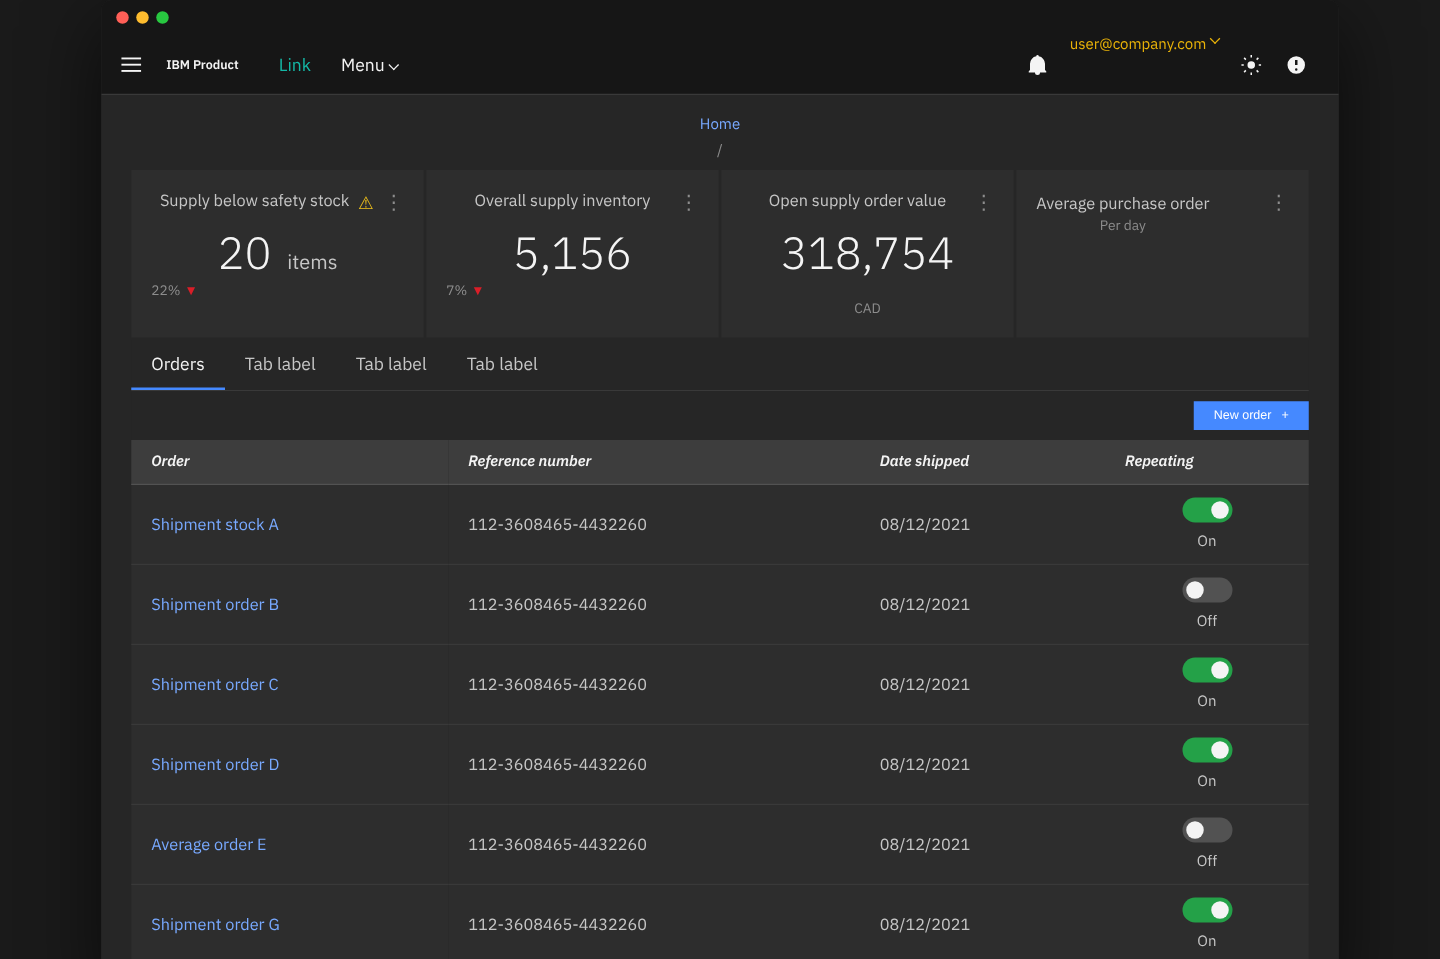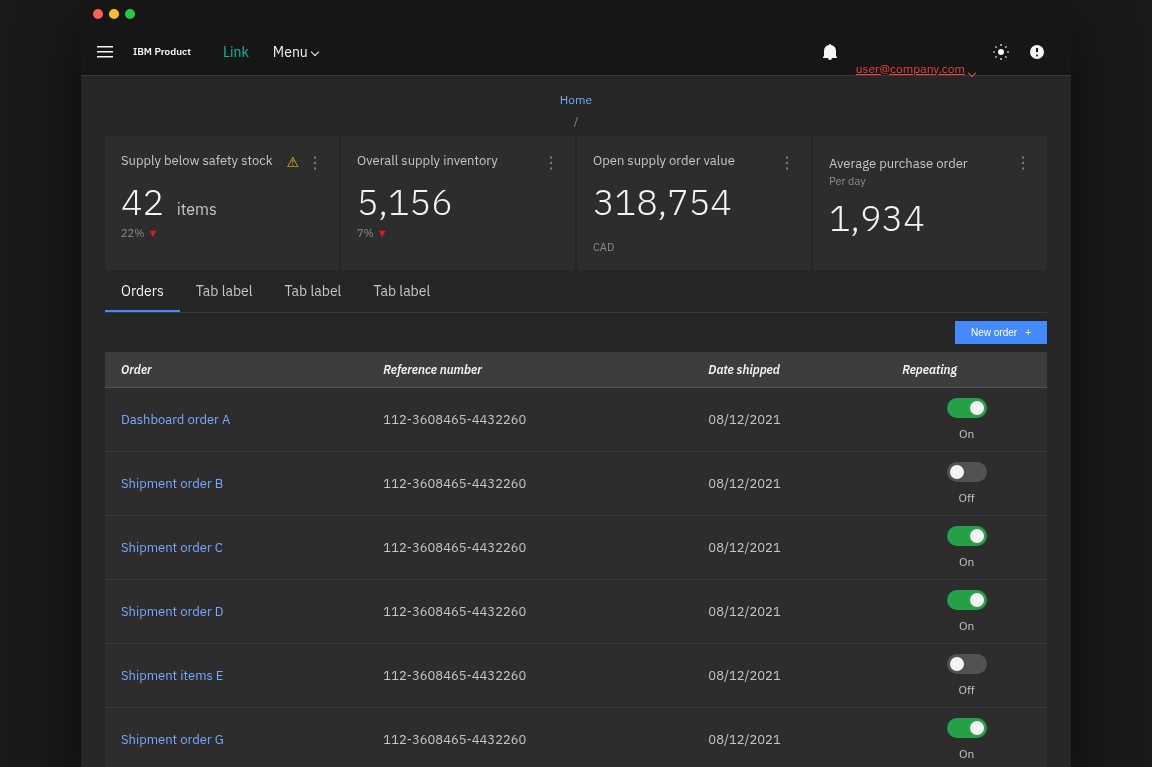--- a/index.html
+++ b/index.html
@@ -86,29 +86,28 @@
     .nav-icon {
       color: #f4f4f4;
       font-size: 16px;
       padding: 0 10px;
       cursor: pointer;
       height: 48px;
       display: flex;
       align-items: center;
     }
     .nav-user {
-      color: #ef4444;
+      color: #eab308;
       font-size: 12px;
       padding: 0 8px;
       cursor: pointer;
       height: 48px;
       display: flex;
-      align-items: flex-end;
+      align-items: flex-start;
       gap: 4px;
-      text-decoration: underline;
     }
 
     
     .main-content {
       background: #262626;
       padding: 16px 24px;
     }
 
     
     .breadcrumb {
@@ -179,20 +178,21 @@
       display: grid;
       grid-template-columns: repeat(4, 1fr);
       gap: 2px;
       margin-bottom: 2px;
     }
     .kpi-card {
       background: #2d2d2d;
       padding: 16px;
       position: relative;
       min-height: 120px;
+      text-align: center;
     }
     .kpi-card-header {
       display: flex;
       align-items: flex-start;
       justify-content: space-between;
       margin-bottom: 12px;
     }
     .kpi-title {
       color: #c6c6c6;
       font-size: 13px;
@@ -426,21 +426,21 @@
 
       <div class="kpi-card">
         <div class="kpi-card-header">
           <span class="kpi-title">Supply below safety stock</span>
           <div class="kpi-icons">
             <span class="kpi-warning">⚠</span>
             <span class="kpi-menu">⋮</span>
           </div>
         </div>
         <div class="kpi-value">
-          <span>42</span>
+          <span>20</span>
           <span class="kpi-unit">items</span>
         </div>
         <div class="kpi-trend">
           <span>22%</span>
           <span class="trend-down">▼</span>
         </div>
       </div>
 
       <div class="kpi-card">
         <div class="kpi-card-header">
@@ -473,23 +473,20 @@
 
       <div class="kpi-card">
         <div class="kpi-card-header">
           <div>
             <span class="kpi-title">Average purchase order</span>
             <div class="kpi-subtitle">Per day</div>
           </div>
           <div class="kpi-icons">
             <span class="kpi-menu">⋮</span>
           </div>
-        </div>
-        <div class="kpi-value">
-          <span>1,934</span>
         </div>
       </div>
     </div>
 
     <div class="tabs-section">
       <div class="tabs-header">
         <div class="tab active">Orders</div>
         <div class="tab">Tab label</div>
         <div class="tab">Tab label</div>
         <div class="tab">Tab label</div>
@@ -506,21 +503,21 @@
         <thead>
           <tr>
             <th>Order</th>
             <th>Reference number</th>
             <th>Date shipped</th>
             <th>Repeating</th>
           </tr>
         </thead>
         <tbody id="table-body">
         <tr>
-              <td class="order-link">Dashboard order A</td>
+              <td class="order-link">Shipment stock A</td>
               <td>112-3608465-4432260</td>
               <td>08/12/2021</td>
               <td>
                 <div class="toggle-cell">
                   <div class="toggle on">
                     <div class="toggle-slider"></div>
                   </div>
                   <span class="toggle-label">On</span>
                 </div>
               </td>
@@ -558,21 +555,21 @@
               <td>
                 <div class="toggle-cell">
                   <div class="toggle on">
                     <div class="toggle-slider"></div>
                   </div>
                   <span class="toggle-label">On</span>
                 </div>
               </td>
             </tr>
             <tr>
-              <td class="order-link">Shipment items E</td>
+              <td class="order-link">Average order E</td>
               <td>112-3608465-4432260</td>
               <td>08/12/2021</td>
               <td>
                 <div class="toggle-cell">
                   <div class="toggle">
                     <div class="toggle-slider"></div>
                   </div>
                   <span class="toggle-label">Off</span>
                 </div>
               </td>

